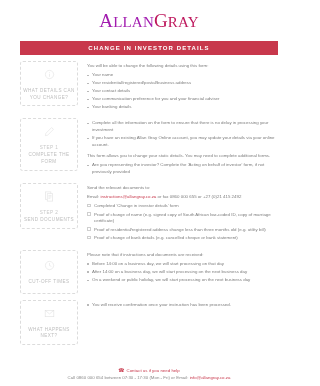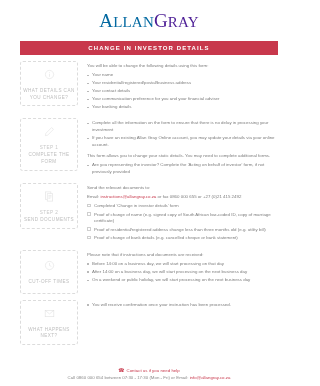--- a/index.html
+++ b/index.html
@@ -27,24 +27,24 @@
     padding-top: 10px;
     padding-bottom: 9px;
   }
   .logo {
     font-family: "Liberation Serif", serif;
     font-size: 15px;
     letter-spacing: 0.2px;
     white-space: nowrap;
   }
   .logo .allan {
-    color: #0369a1;
+    color: #a21caf;
   }
   .logo .gray {
-    color: #4c1d95;
+    color: #be185d;
   }
   .logo .cap {
     font-size: 19px;
   }
 
   
   .title-bar {
     margin: 0 20px;
     background: #c8384c;
     height: 14px;

